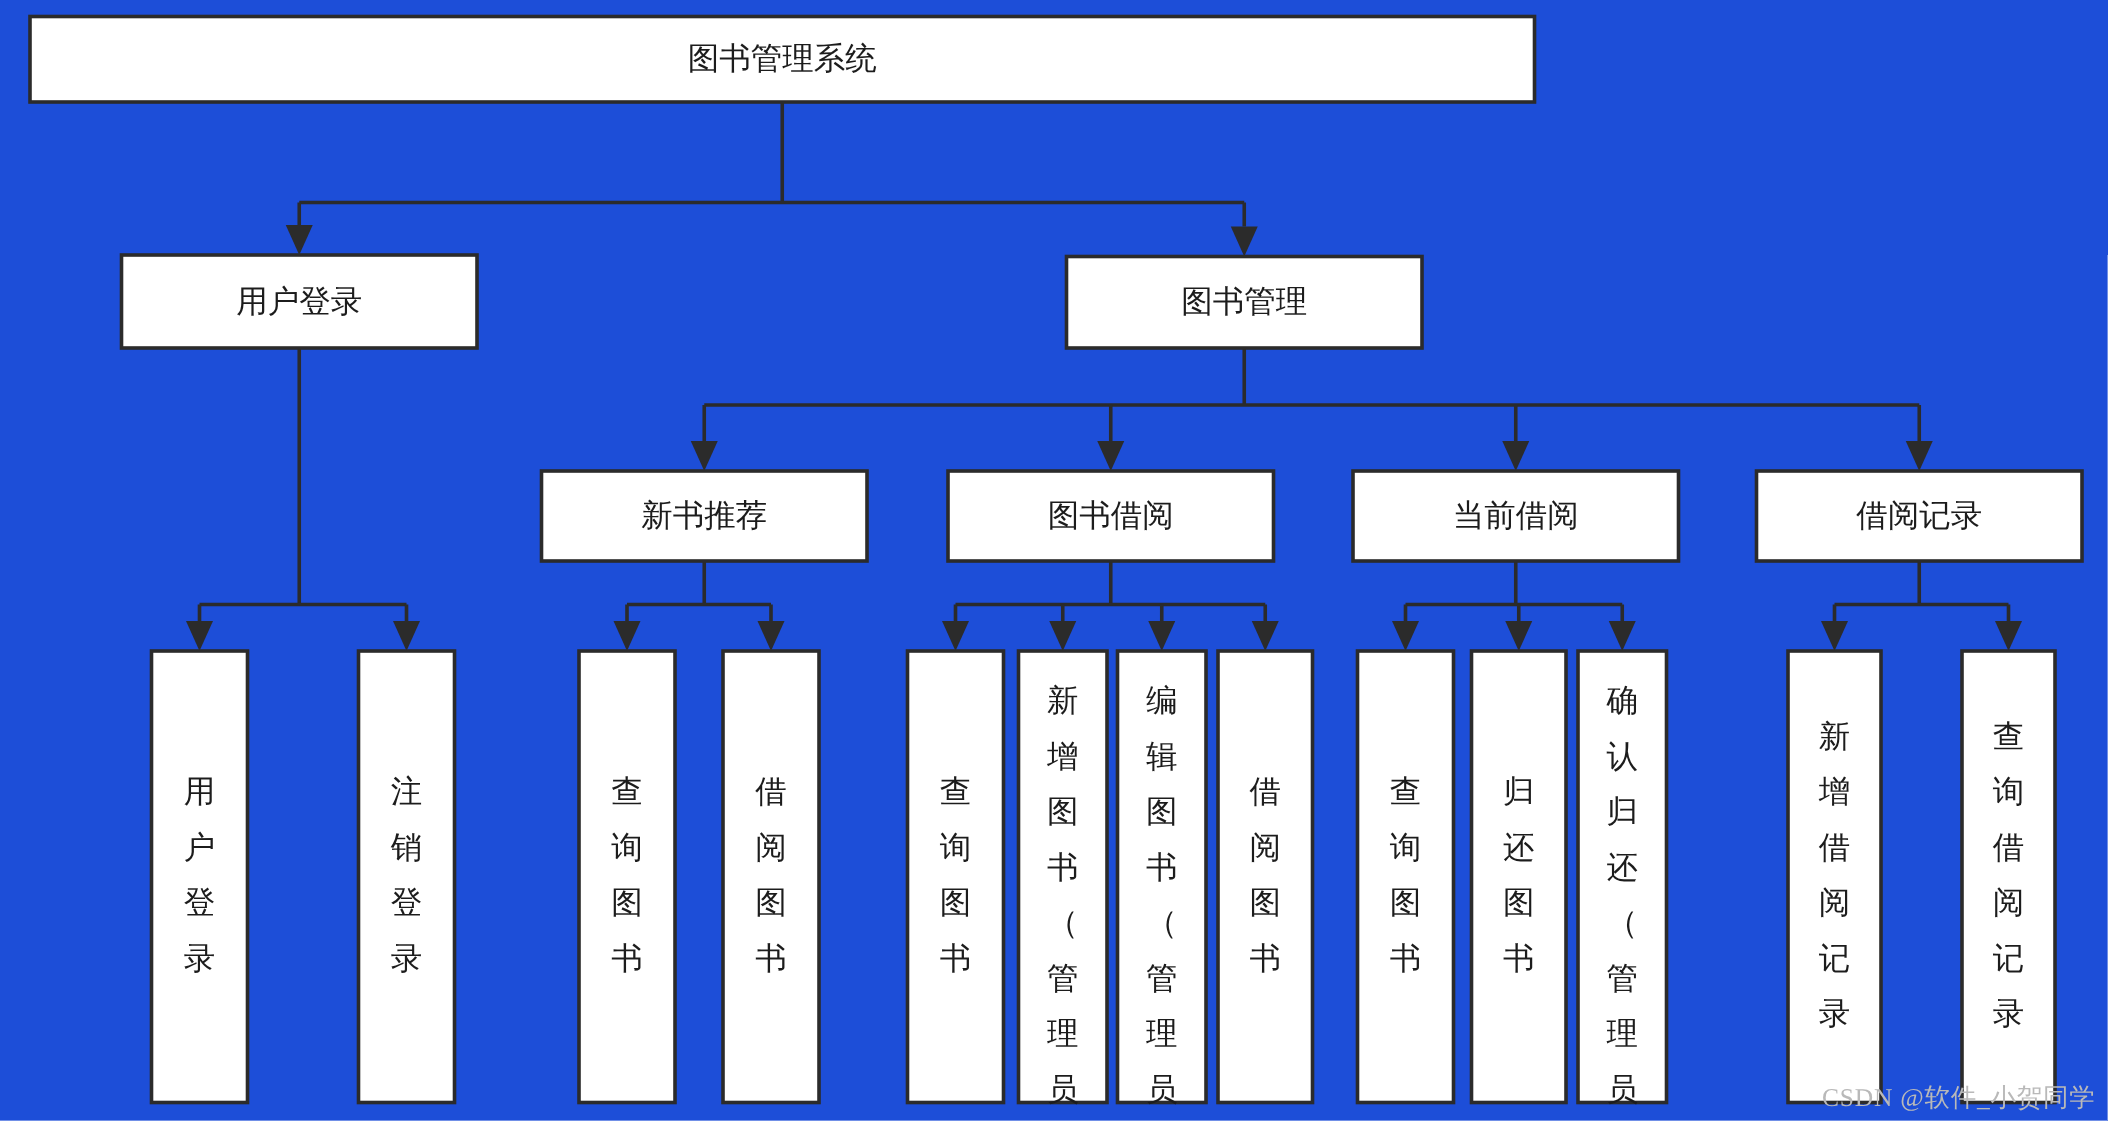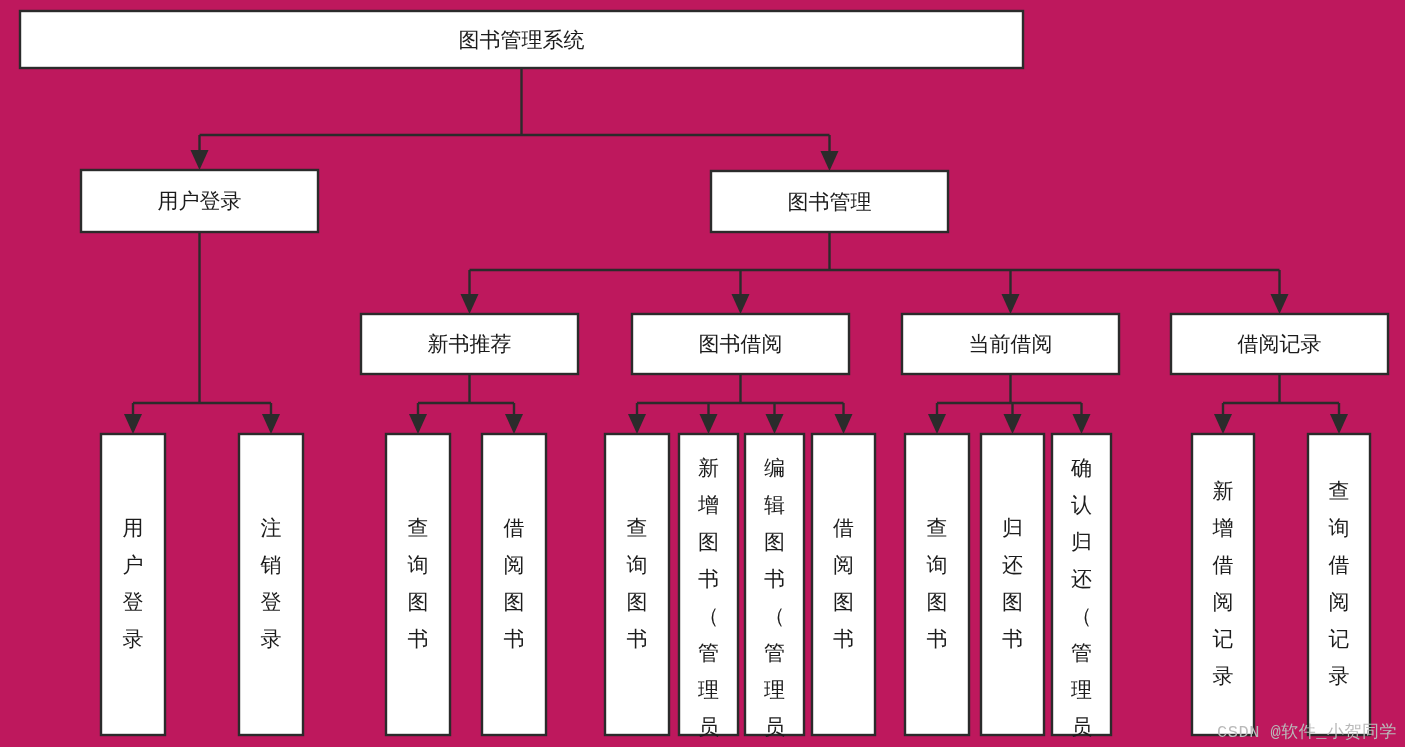--- a/index.html
+++ b/index.html
@@ -10,21 +10,21 @@
   body {
     width: 1405px;
     height: 747px;
     overflow: hidden;
     font-family: "DejaVu Sans", "Liberation Sans", sans-serif;
   }
   #diagram-root {
     position: relative;
     width: 1405px;
     height: 747px;
-    background: #be185d;
+    background: #1d4ed8;
   }
   svg#tree-svg {
     position: absolute;
     left: 0;
     top: 0;
     width: 1405px;
     height: 747px;
     display: block;
   }
   .node-box {
@@ -52,21 +52,21 @@
   .node-label-v {
     font-family: "DejaVu Sans", "Liberation Sans", sans-serif;
     font-size: 21px;
     fill: #1c1c1c;
     text-anchor: middle;
   }
   .watermark {
     position: absolute;
     right: 8px;
     bottom: 4px;
-    font-family: Liberation Mono, monospace;
+    font-family: Liberation Serif, serif;
     font-size: 17px;
     color: #b9b9b9;
     white-space: nowrap;
     letter-spacing: 0.5px;
   }
 </style>
 </head>
 <body>
 
 <div id="diagram-root">

